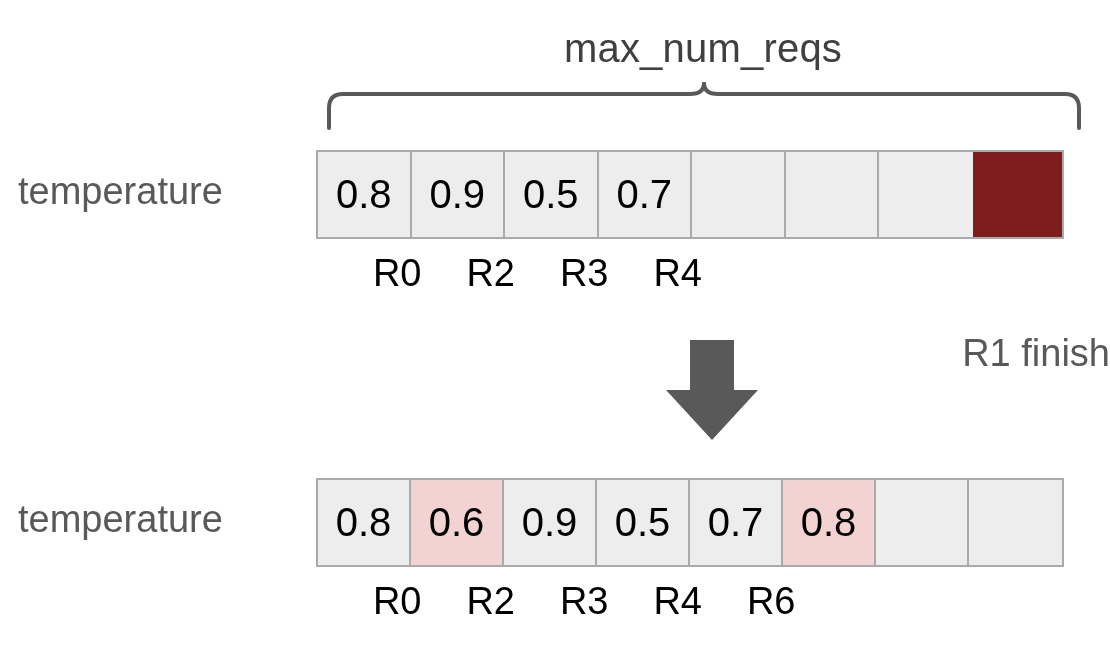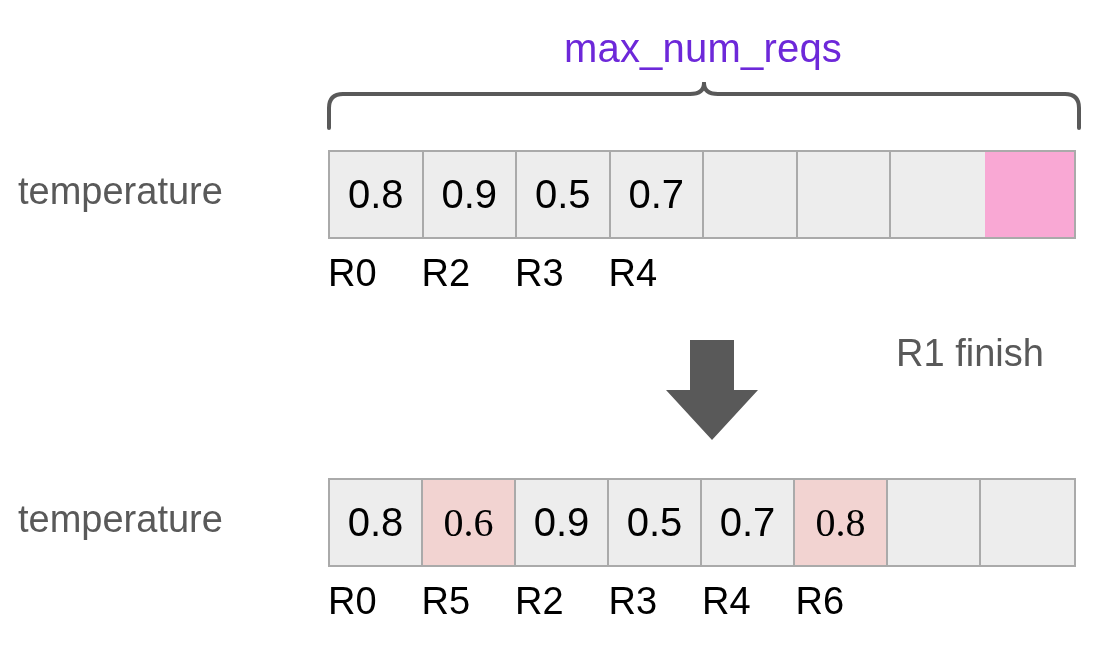--- a/index.html
+++ b/index.html
@@ -17,21 +17,21 @@
   }
 
   
   #brace-title {
     position: absolute;
     left: 328px;
     top: 26px;
     width: 750px;
     text-align: center;
     font-size: 40px;
-    color: #6d28d9;
+    color: #404040;
     letter-spacing: 0.2px;
     white-space: nowrap;
   }
   #brace-svg {
     position: absolute;
     left: 322px;
     top: 82px;
     width: 764px;
     height: 48px;
   }
@@ -44,78 +44,78 @@
     font-size: 38px;
     color: #595959;
     white-space: nowrap;
   }
   #row-label-1 { top: 170px; }
   #row-label-2 { top: 498px; }
 
   
   .cell-grid {
     position: absolute;
-    left: 328px;
+    left: 316px;
     display: flex;
     border: 2px solid #aaaaaa;
     box-sizing: border-box;
-    background: #f9a8d4;
+    background: #7f1d1d;
   }
   #cell-grid-1 { top: 150px; width: 748px; height: 89px; }
   #cell-grid-2 { top: 478px; width: 748px; height: 89px; }
 
   .cell {
     width: 93.5px;
     height: 100%;
     box-sizing: border-box;
     border-right: 2px solid #aaaaaa;
     display: flex;
     align-items: center;
     justify-content: center;
     font-size: 40px;
     color: #000000;
     background: #ededed;
   }
   .cell:last-child { border-right: none; }
-  .cell.highlight { background: #f2d3d1; font-family: Liberation Serif, serif; }
+  .cell.highlight { background: #f2d3d1; }
   .cell.empty { color: transparent; }
 
   
   .index-row {
     position: absolute;
     left: 328px;
     width: 748px;
     display: flex;
   }
   #index-row-1 { top: 252px; }
   #index-row-2 { top: 580px; }
   .index-label {
     width: 93.5px;
-    text-align: left;
+    text-align: right;
     font-size: 38px;
     color: #000000;
     white-space: nowrap;
   }
 
   
   #transition-arrow {
     position: absolute;
     left: 664px;
     top: 340px;
     width: 96px;
     height: 102px;
   }
 
   
   #transition-note {
     position: absolute;
     left: 830px;
     top: 328px;
     width: 280px;
-    text-align: center;
+    text-align: right;
     font-size: 38px;
     line-height: 1.34;
     color: #595959;
     white-space: nowrap;
   }
 </style>
 </head>
 <body>
 
 <div id="brace-title">max_num_reqs</div>
@@ -162,20 +162,19 @@
   <div class="cell">0.9</div>
   <div class="cell">0.5</div>
   <div class="cell">0.7</div>
   <div class="cell highlight">0.8</div>
   <div class="cell empty"></div>
   <div class="cell empty"></div>
 </div>
 
 <div class="index-row" id="index-row-2">
   <div class="index-label">R0</div>
-  <div class="index-label">R5</div>
   <div class="index-label">R2</div>
   <div class="index-label">R3</div>
   <div class="index-label">R4</div>
   <div class="index-label">R6</div>
   <div class="index-label"></div>
   <div class="index-label"></div>
 </div>
 
 </body></html>

